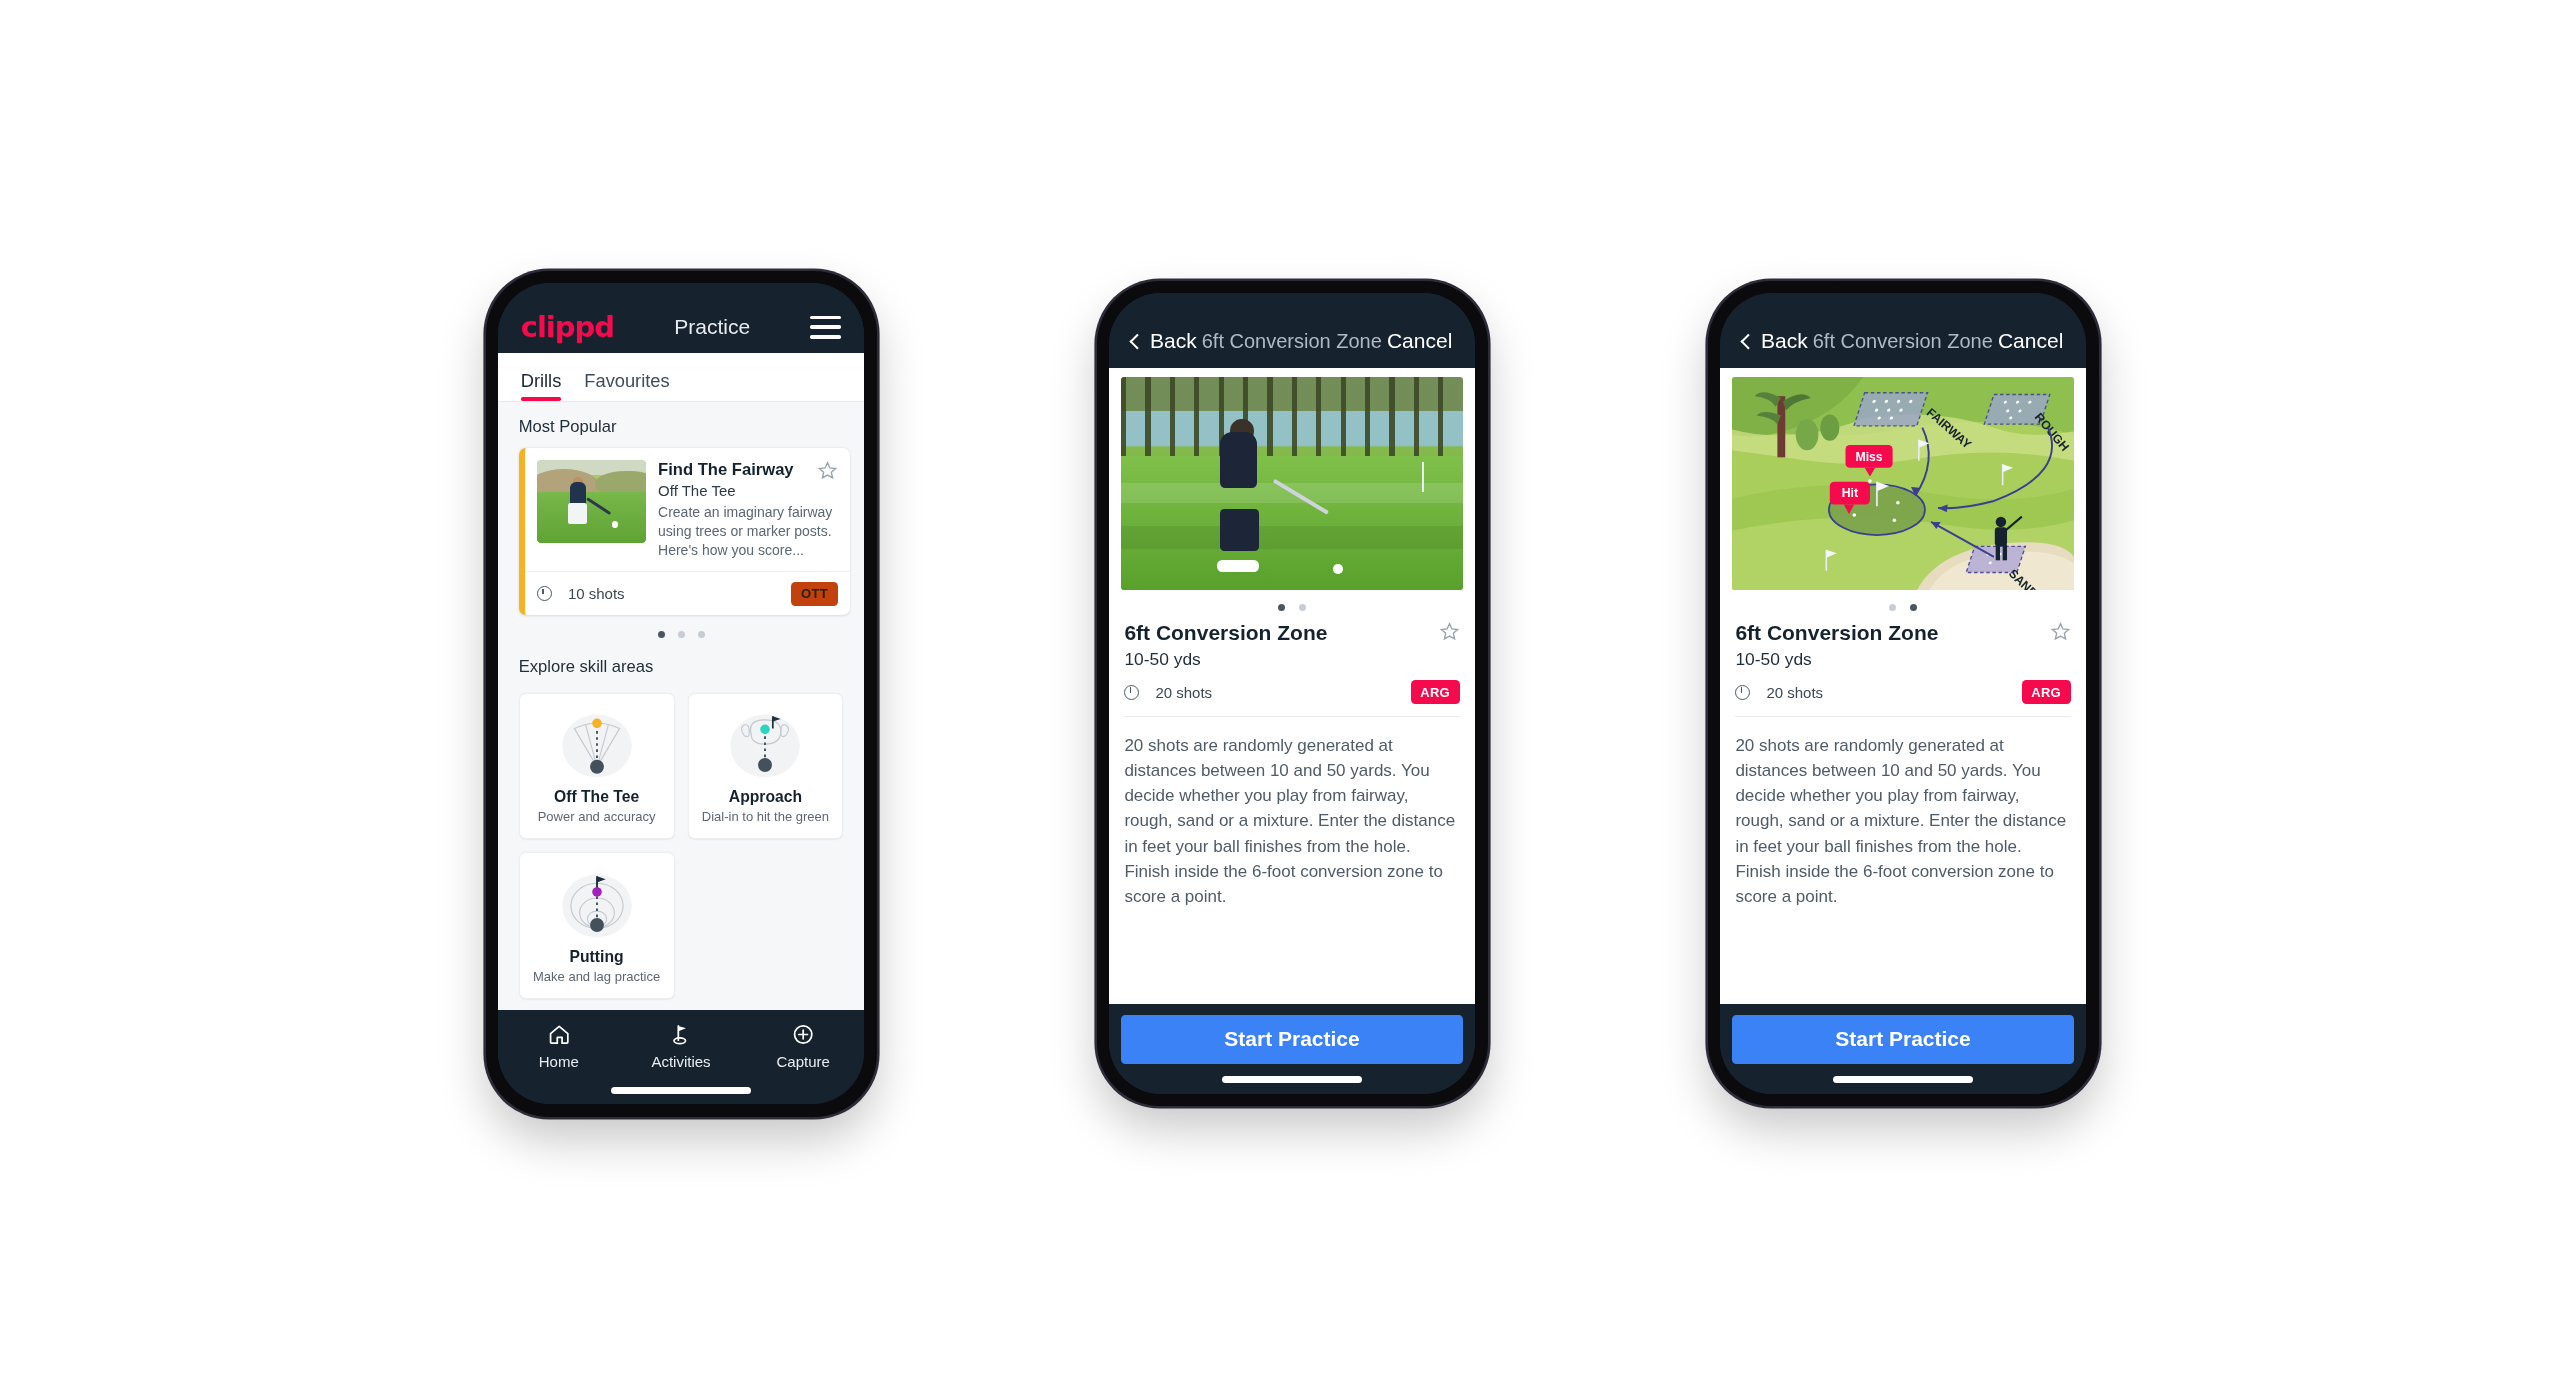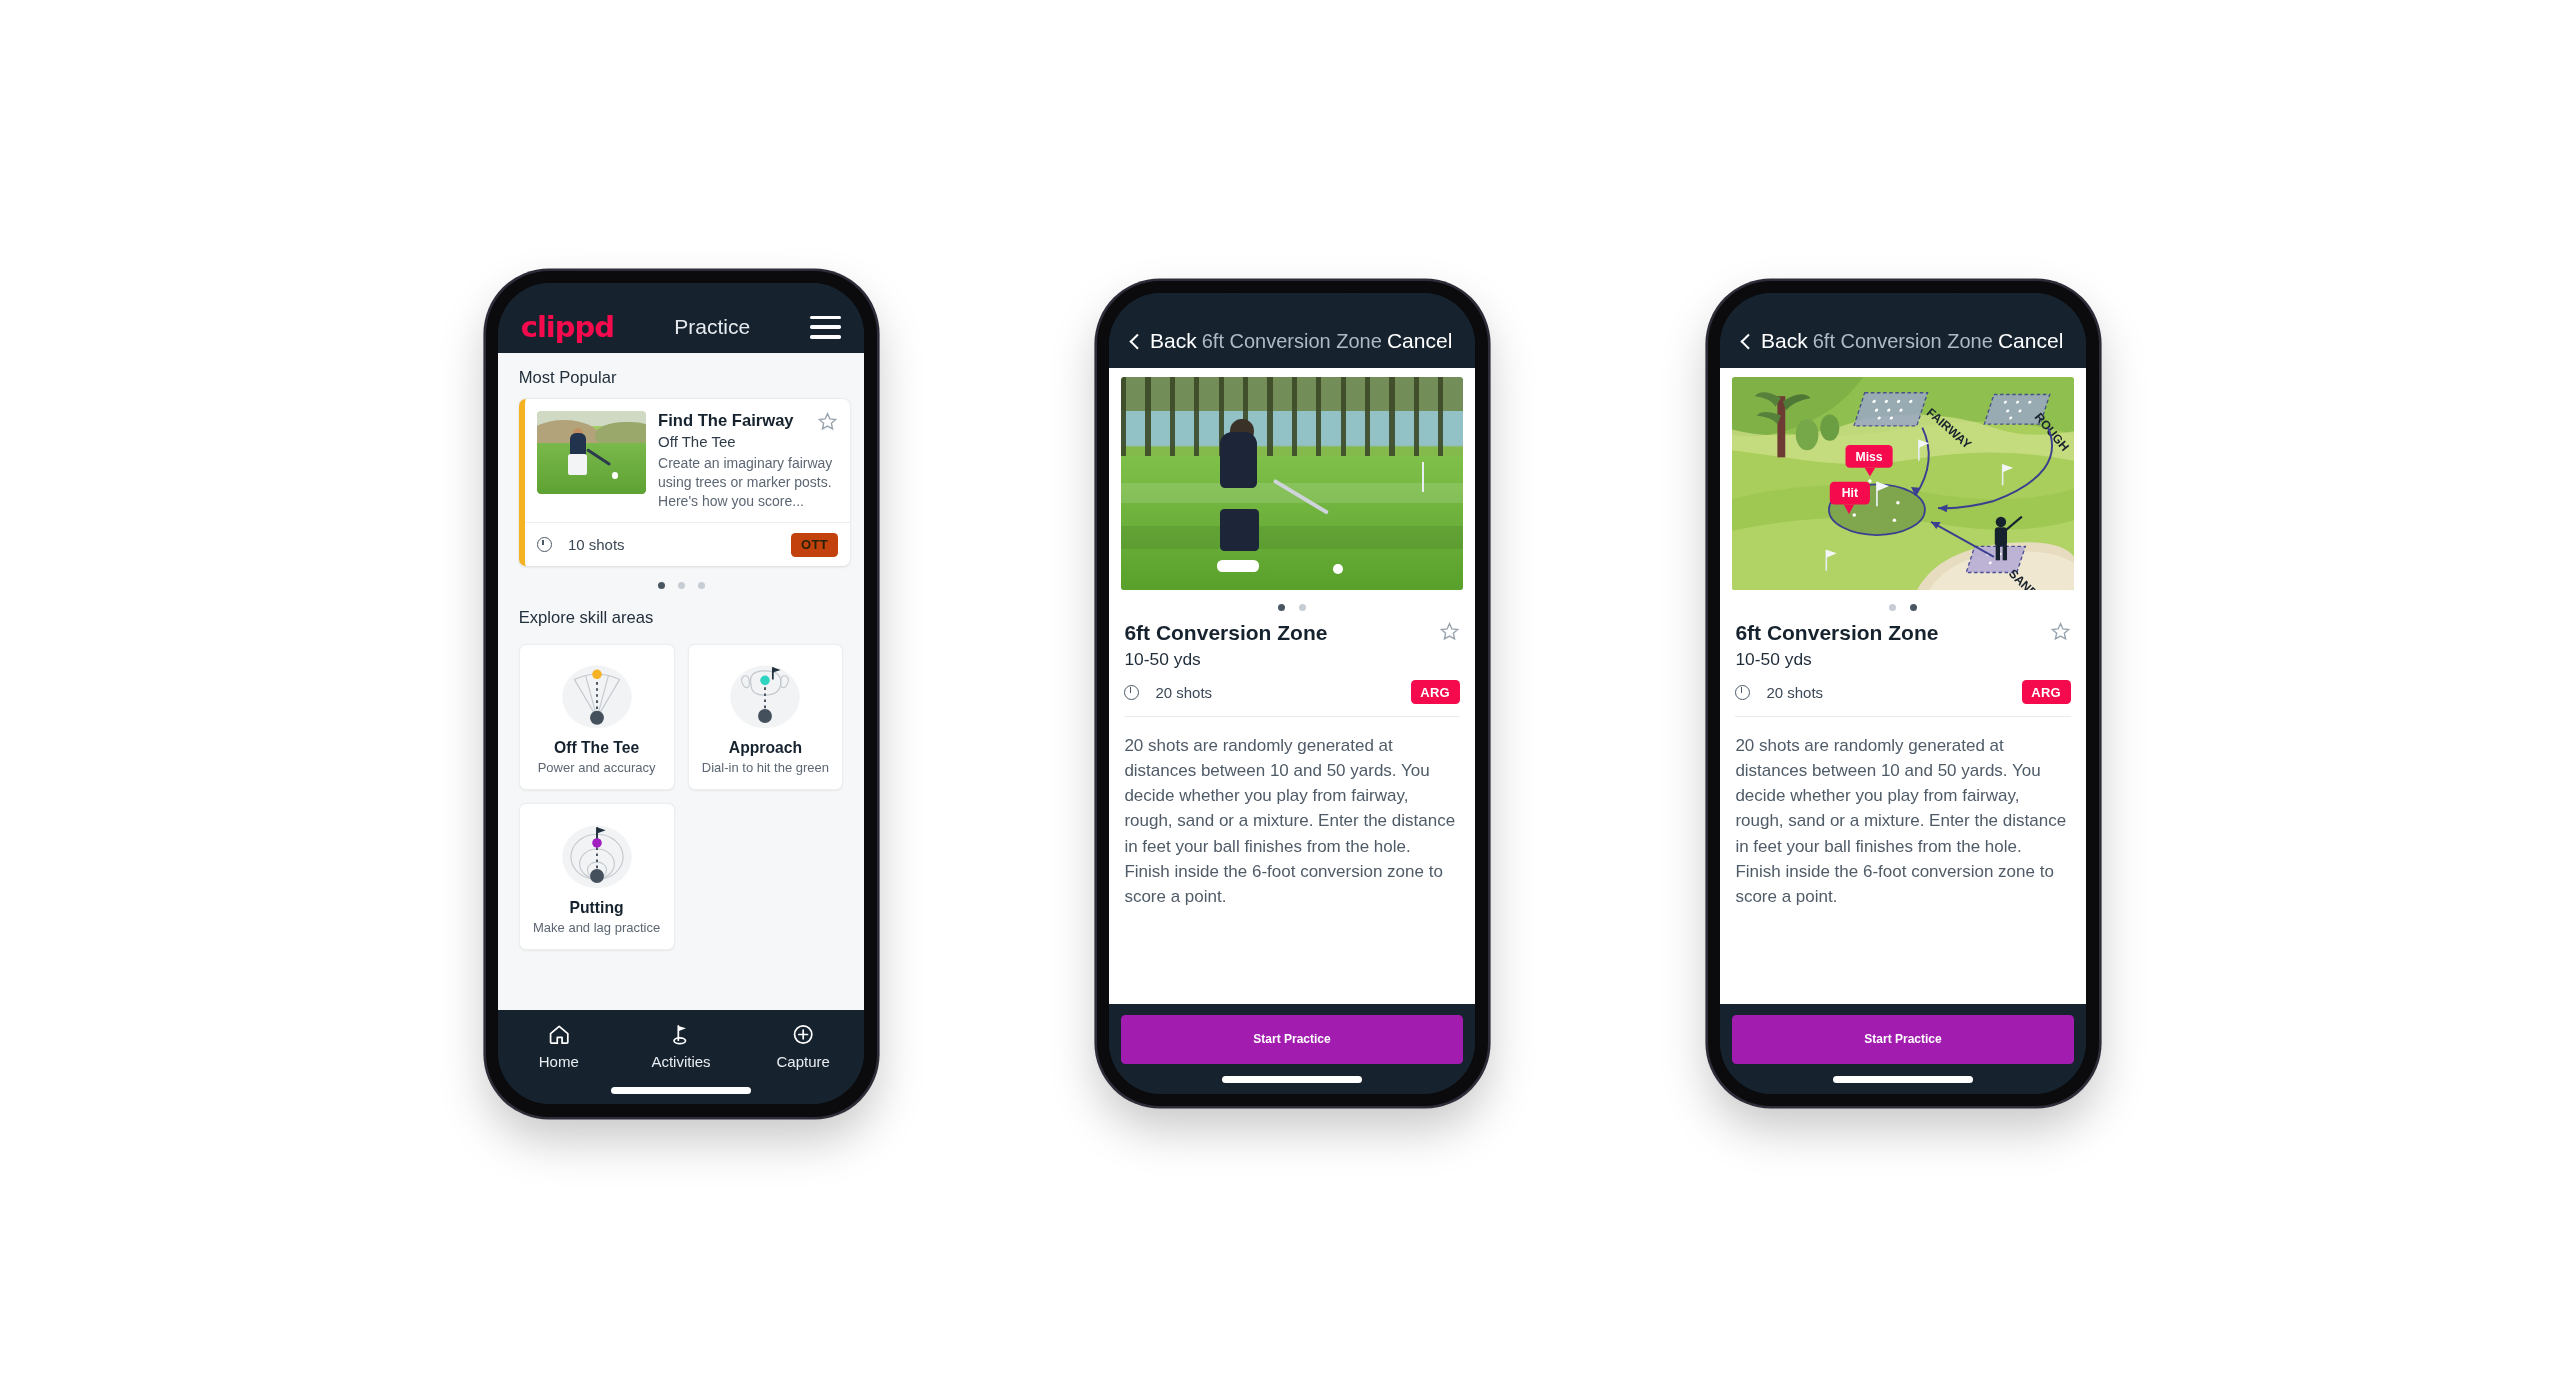--- a/index.html
+++ b/index.html
@@ -300,23 +300,23 @@
     line-height: 1.48;
     color: #4f5b67;
   }
 
   .cta-wrap { flex: 0 0 auto; background:#16232f; padding: 10.5px 12.2px 30px 12.2px; }
   .cta {
     width: 100%;
     height: 49px;
     border: none;
     border-radius: 4.4px;
-    background: #a21caf;
+    background: #3b82f6;
     color: #ffffff;
-    font-size: 12px;
+    font-size: 21px;
     font-weight: 700;
     font-family: "Liberation Sans", sans-serif;
     cursor: pointer;
   }
 </style>
 </head>
 <body>
 
 <div class="stage">
 
@@ -327,20 +327,24 @@
       <div class="appbar">
         <div class="logo">clippd</div>
         <div class="appbar-title">Practice</div>
         <div class="hamburger">
             <i></i>
             <i></i>
             <i></i>
           </div>
       </div>
 
+      <div class="tabs">
+        <div class="tab active">Drills</div>
+        <div class="tab">Favourites</div>
+      </div>
 
       <div class="body">
 
         <div class="section-title">Most Popular</div>
 
         <div class="carousel">
           <div class="drill-card">
             <div class="drill-top">
               <div class="thumb">
                 <div class="sky"></div>

